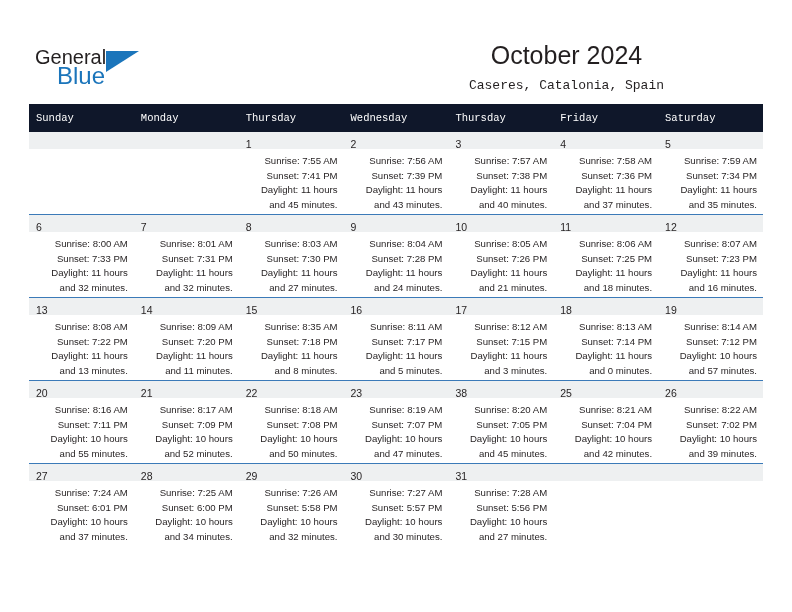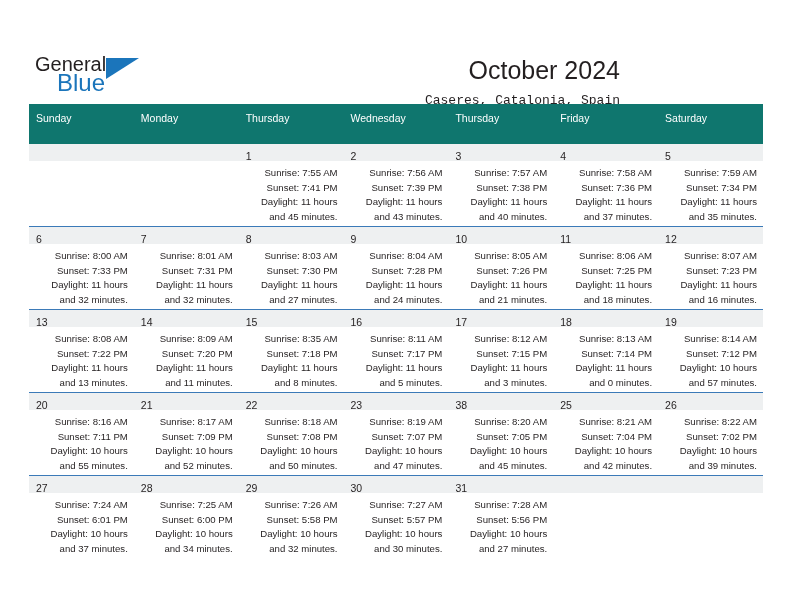--- a/index.html
+++ b/index.html
@@ -18,23 +18,24 @@
     position: relative;
     width: 792px;
     height: 612px;
     box-sizing: border-box;
   }
 
   
   .header {
     position: absolute;
     left: 0;
-    top: 15px;
+    top: 8px;
     width: 656px;
     height: 100px;
+    padding-left: 44px;
   }
   .logo {
     position: absolute;
     left: 35px;
     top: 38px;
     width: 110px;
     height: 46px;
   }
   .logo-general {
     position: absolute;
@@ -62,22 +63,21 @@
     width: 0;
     height: 0;
     border-left: 33px solid #1b75bb;
     border-bottom: 21px solid transparent;
   }
 
   .title-block {
     position: absolute;
     right: 36px;
     top: 32px;
-    text-align: right;
-    margin-top: 8px;
+    text-align: center;
   }
   .cal-title {
     font-size: 25px;
     color: #231f20;
     line-height: 30px;
     font-weight: normal;
     margin: 0;
     font-family: "Liberation Sans", sans-serif;
   }
   .cal-sub {
@@ -91,29 +91,29 @@
   
   .calendar {
     position: absolute;
     left: 29px;
     top: 104px;
     width: 734px;
     border-collapse: collapse;
     table-layout: fixed;
   }
   .calendar th {
-    background: #0f766e;
+    background: #0f172a;
     color: #ffffff;
     font-size: 10.5px;
     font-weight: normal;
     text-align: left;
-    padding: 5px 0 17px 7px;
+    padding: 5px 0 5px 7px;
     height: 18px;
     line-height: 14px;
-    font-family: Liberation Sans, sans-serif;
+    font-family: Liberation Mono, monospace;
   }
   .calendar td {
     vertical-align: top;
     padding: 0;
     border-top: 1px solid #3b7ab8;
     height: 82px;
     background: #ffffff;
   }
   .calendar tr.week-row:first-child td {
     border-top: none;

